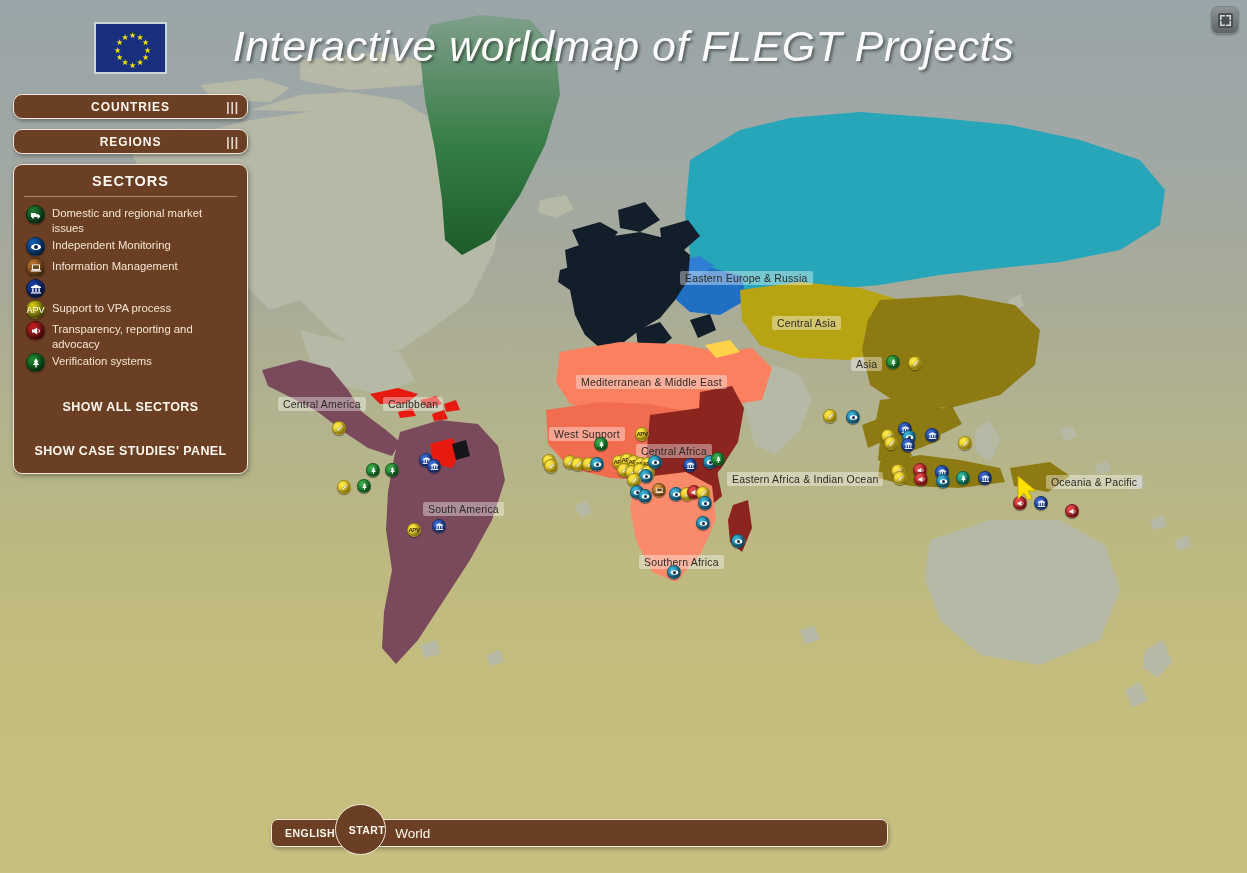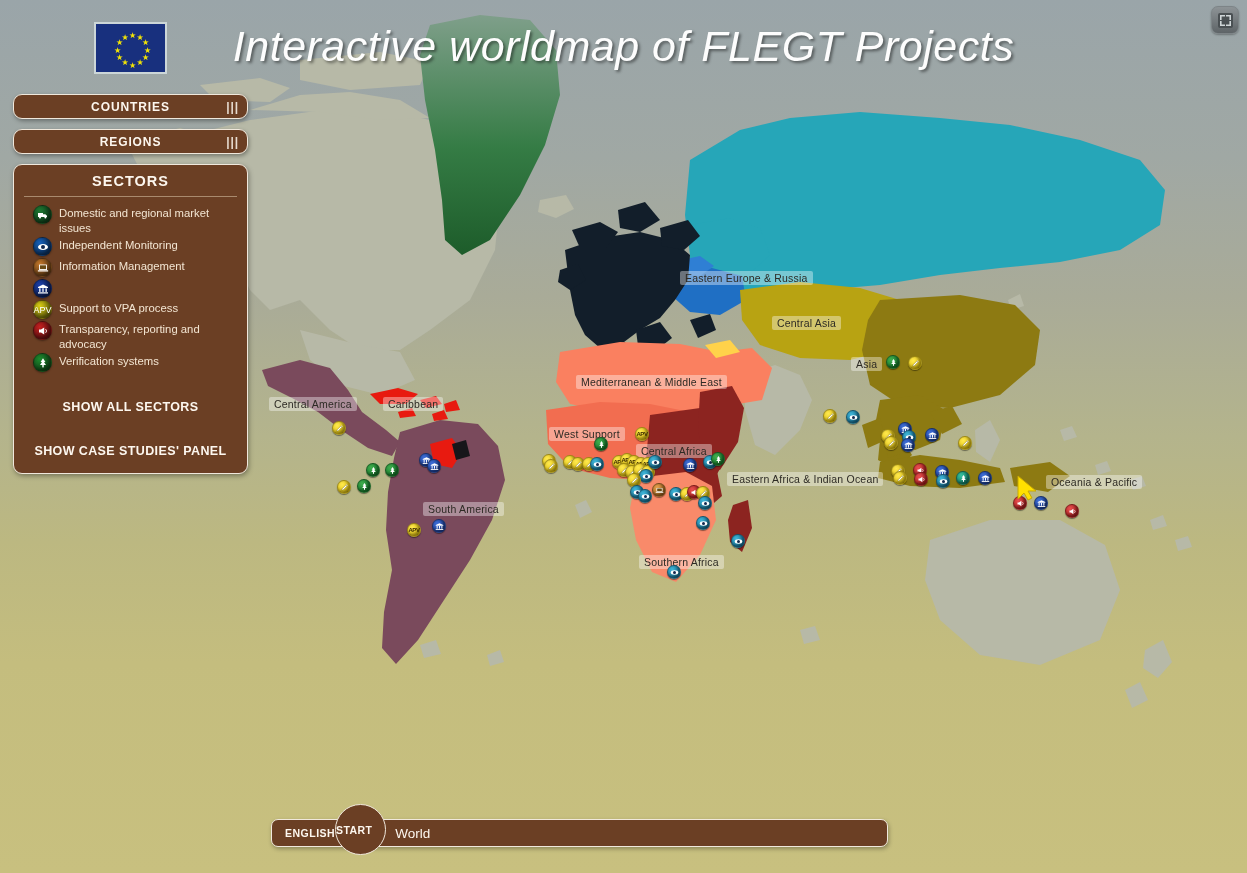--- a/index.html
+++ b/index.html
@@ -64,21 +64,21 @@
     padding:8px 0 12px;
     box-shadow:1px 2px 5px rgba(0,0,0,.35);
   }
   .sectors-title{
     color:#fdf7ef;font-size:14.5px;font-weight:bold;text-align:center;
     letter-spacing:1px;padding-bottom:7px;
     border-bottom:1px solid #a98a6e;margin:0 10px 7px;
   }
   .sector-row{
     display:flex;align-items:flex-start;gap:7px;
-    padding:1px 10px 1px 12px;cursor:pointer;margin-left:7px;
+    padding:1px 10px 1px 12px;cursor:pointer;
   }
   .sector-row .lbl{
     color:#f3e5d2;font-size:11.3px;line-height:14.5px;padding-top:1px;
   }
   .sicon{
     width:19px;height:19px;border-radius:50%;flex:0 0 19px;
     position:relative;display:flex;align-items:center;justify-content:center;
     font-size:9px;color:#fff;
     box-shadow:inset -2px -2px 4px rgba(0,0,0,.38), 0 1px 2px rgba(0,0,0,.4);
     border:1px solid rgba(0,0,0,.25);
@@ -112,21 +112,21 @@
   #bottombar{
     position:absolute;left:271px;top:819px;width:617px;height:28px;
     background:#6b3f24;border:1.5px solid #f0e8dc;border-radius:7px;
     box-shadow:1px 2px 4px rgba(0,0,0,.3);
     display:flex;align-items:center;
   }
   #bb-english{ color:#fdf7ef;font-size:10.5px;font-weight:bold;letter-spacing:.5px;margin-left:13px;z-index:3; }
   #bb-start-circle{
     position:absolute;left:63px;top:-16px;width:51px;height:51px;border-radius:50%;
     background:#6b3f24;border:1.5px solid #f0e8dc;
-    display:flex;align-items:center;justify-content:flex-start;cursor:pointer;
+    display:flex;align-items:center;justify-content:flex-end;cursor:pointer;
   }
   #bb-start{ color:#fdf7ef;font-size:10.5px;font-weight:bold;letter-spacing:.4px; }
   #bb-world{ color:#fdf7ef;font-size:13.5px;margin-left:60px;z-index:3; }
 
   
   #fsbtn{
     position:absolute;right:8px;top:6px;width:28px;height:28px;
     border-radius:7px;background:linear-gradient(180deg,#8d9396,#5e6467);
     border:1px solid #7d8487;display:flex;align-items:center;justify-content:center;
     cursor:pointer;box-shadow:0 1px 2px rgba(0,0,0,.3);
@@ -245,21 +245,21 @@
       <path d="M420 400 L436 396 L442 404 L426 408 Z"></path>
       <path d="M444 404 L456 400 L460 410 L446 412 Z"></path>
       <path d="M398 412 L412 408 L416 416 L400 418 Z"></path>
       <path d="M432 414 L444 410 L448 419 L434 421 Z"></path>
 
       <path d="M430 444 L452 438 L462 452 L452 468 L434 464 Z"></path>
     </g>
     <path d="M452 444 L466 440 L470 456 L456 460 Z" fill="#16161a"></path>
   </svg>
 
-  <div class="rlabel" style="left:269px;top:397px">Central America</div>
+  <div class="rlabel" style="left:278px;top:397px">Central America</div>
   <div class="rlabel" style="left:383px;top:397px">Caribbean</div>
   <div class="rlabel" style="left:423px;top:502px">South America</div>
   <div class="rlabel" style="left:680px;top:271px">Eastern Europe &amp; Russia</div>
   <div class="rlabel" style="left:772px;top:316px">Central Asia</div>
   <div class="rlabel" style="left:851px;top:357px">Asia</div>
   <div class="rlabel" style="left:576px;top:375px">Mediterranean &amp; Middle East</div>
   <div class="rlabel" style="left:549px;top:427px">West Support</div>
   <div class="rlabel" style="left:636px;top:444px">Central Africa</div>
   <div class="rlabel" style="left:727px;top:472px">Eastern Africa &amp; Indian Ocean</div>
   <div class="rlabel" style="left:639px;top:555px">Southern Africa</div>

